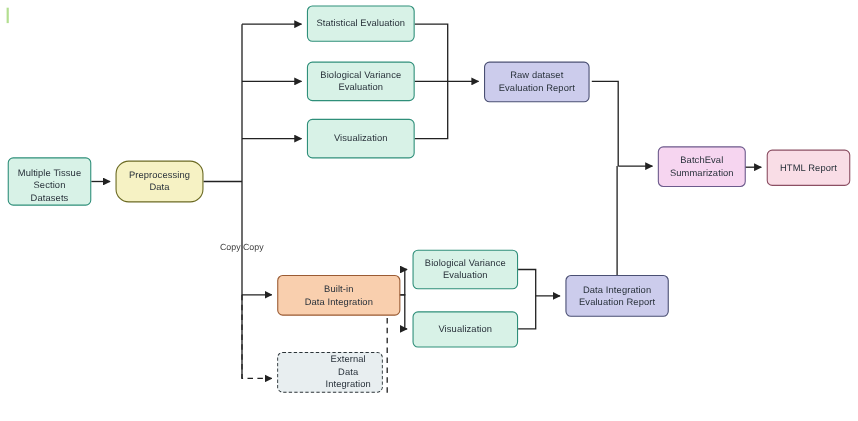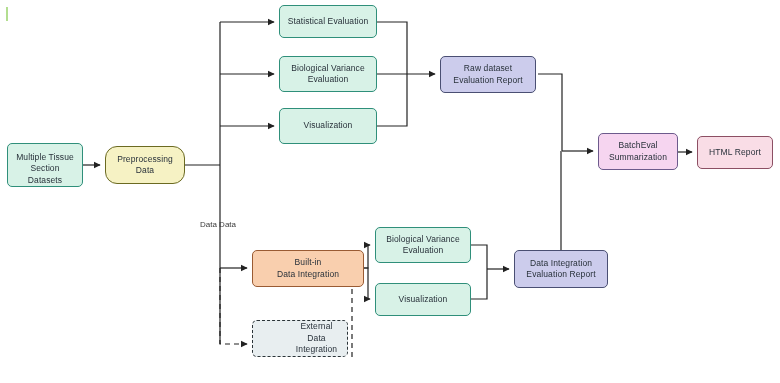--- a/index.html
+++ b/index.html
@@ -179,15 +179,15 @@
 
   <div class="node n-violet" style="left:598px; top:133px; width:80px; height:37px;">
     <span class="label">BatchEval
 Summarization</span>
   </div>
 
   <div class="node n-pink" style="left:697px; top:136px; width:76px; height:33px;">
     <span class="label">HTML Report</span>
   </div>
 
-  <div class="edge-label" style="left:200px; top:220px;">Data Data</div>
+  <div class="edge-label" style="left:200px; top:220px;">Copy Copy</div>
 
 </div>
 
 </body></html>

